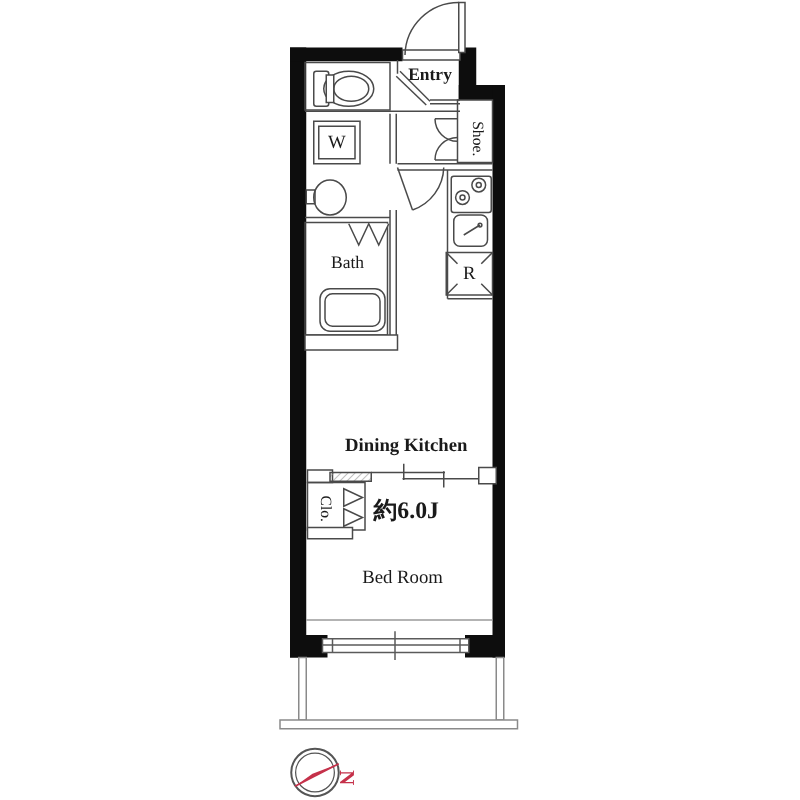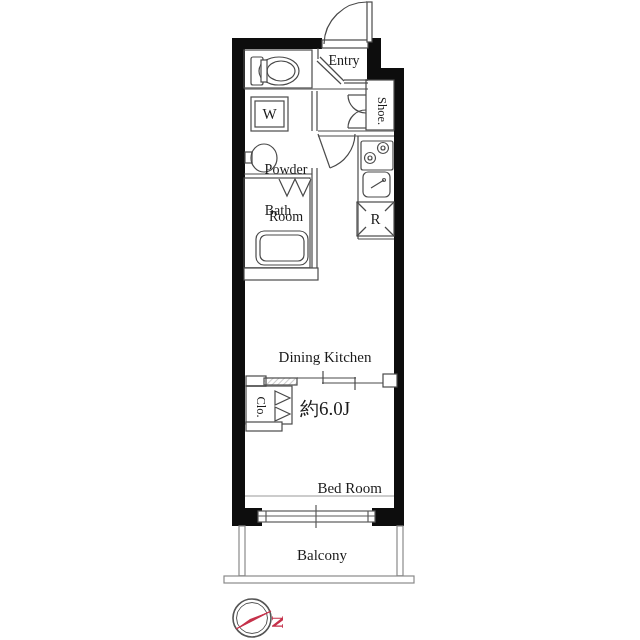--- a/index.html
+++ b/index.html
@@ -154,41 +154,36 @@
       <g>
         <circle cx="252" cy="618" r="19" stroke="#555" stroke-width="1.6"></circle>
         <circle cx="252" cy="618" r="15.5" stroke="#555" stroke-width="1"></circle>
         <path d="M236,629 L271,611 L250,619 Z" fill="#c5314a" stroke="none"></path>
         <path d="M236,629 L271,611" stroke="#c5314a" stroke-width="1.4"></path>
         <text x="278" y="622" transform="rotate(90 278 616)" fill="#c5314a" stroke="none" style="font-family:'Liberation Serif',serif;font-size:17px;font-weight:bold;">N</text>
       </g>
     </g>
   </svg>
 
-  <div class="label" style="left:320px;top:53px;width:48px;font-size:14px;">Entry</div>
+  <div class="label" style="left:320px;top:53px;width:48px;font-size:14px;font-weight:bold;">Entry</div>
 
   <div class="label rot90" style="left:360px;top:104px;width:44px;height:14px;font-size:12.5px;">Shoe.</div>
 
-  <div class="label" style="left:258px;top:131px;width:56px;font-size:14px;">
-    <div>Powder</div>
-    <div>Room</div>
-  </div>
 
   <div class="label" style="left:251px;top:106px;width:37px;font-size:15px;">W</div>
 
   <div class="label" style="left:248px;top:203px;width:60px;font-size:14px;">Bath</div>
 
   <div class="label" style="left:357px;top:211px;width:37px;font-size:15px;">R</div>
 
-  <div class="label" style="left:265px;top:315px;width:120px;font-size:15px;line-height:17px;">
+  <div class="label" style="left:265px;top:315px;width:120px;font-size:15px;line-height:17px;font-weight:bold;">
     <div>Dining Kitchen</div>
     <div style="font-size:19px;">約6.0J</div>
   </div>
 
   <div class="label rot90" style="left:239px;top:400px;width:44px;height:14px;font-size:12.5px;">Clo.</div>
 
-  <div class="label" style="left:262px;top:446px;width:120px;font-size:15px;line-height:17px;text-align:right;">
+  <div class="label" style="left:262px;top:420px;width:120px;font-size:15px;line-height:17px;">
     <div>Bed Room</div>
   </div>
 
-  <div class="label" style="left:272px;top:547px;width:100px;font-size:15px;">Balcony</div>
 
 </div>
 
 </body></html>

